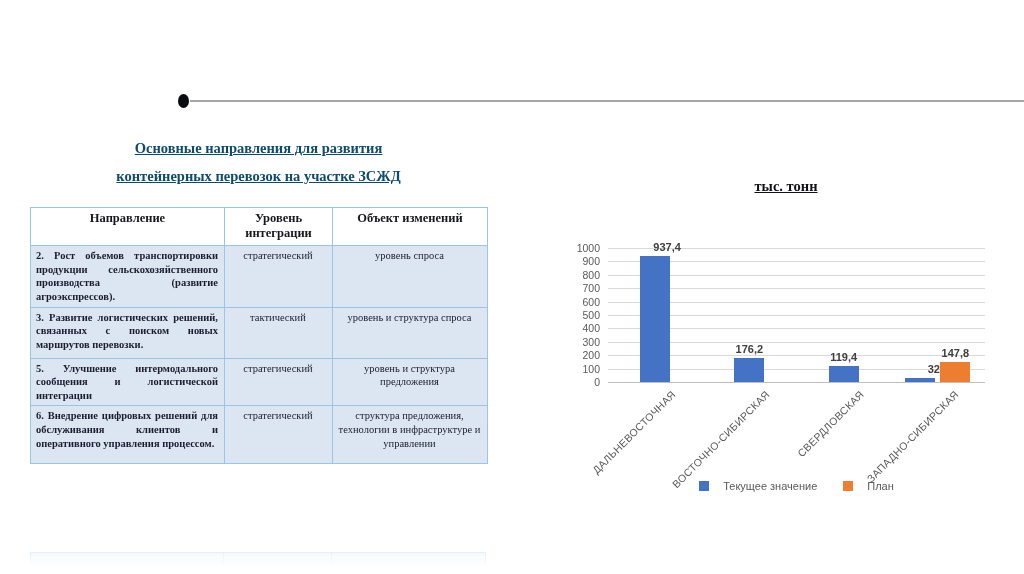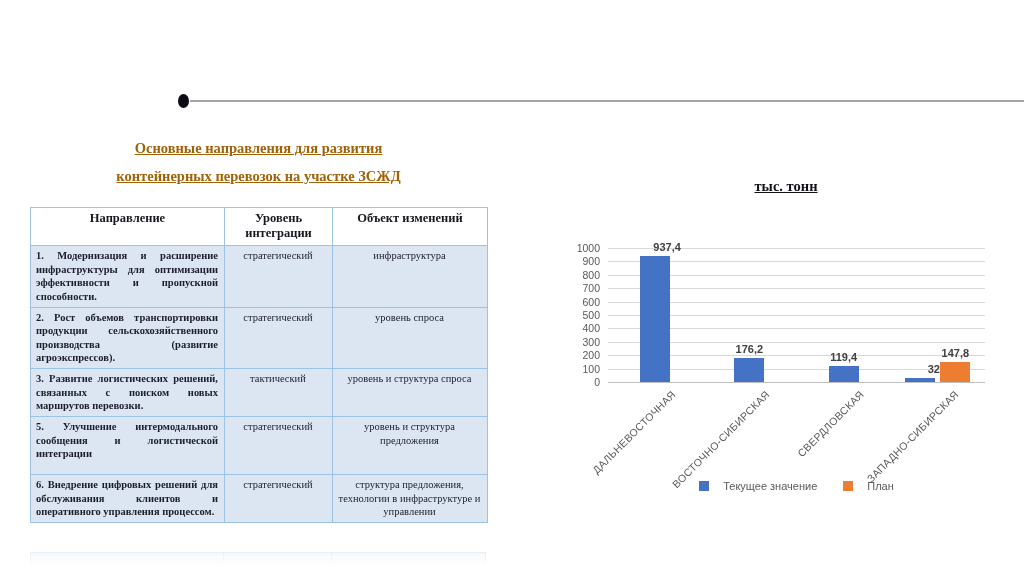--- a/index.html
+++ b/index.html
@@ -40,21 +40,21 @@
 
   
   .left-heading {
     position: absolute;
     left: 30px; top: 134px;
     width: 457px;
     text-align: center;
     font-weight: bold;
     font-size: 14.5px;
     line-height: 1.95;
-    color: #a16207;
+    color: #0c4a6e;
   }
   .left-heading span { text-decoration: underline; }
 
   
   .dir-table {
     position: absolute;
     left: 30px; top: 207px;
     width: 457px;
     border-collapse: collapse;
     table-layout: fixed;
@@ -212,25 +212,20 @@
         <col style="width:155px">
     </colgroup>
     <thead>
       <tr>
         <th>Направление</th>
         <th>Уровень интеграции</th>
         <th>Объект изменений</th>
       </tr>
     </thead>
     <tbody>
-      <tr>
-        <td class="dir">1. Модернизация и расширение инфраструктуры для оптимизации эффективности и пропускной способности.</td>
-        <td class="center">стратегический</td>
-        <td class="center">инфраструктура</td>
-      </tr>
       <tr>
         <td class="dir">2. Рост объемов транспортировки продукции сельскохозяйственного производства (развитие агроэкспрессов).</td>
         <td class="center">стратегический</td>
         <td class="center">уровень спроса</td>
       </tr>
       <tr>
         <td class="dir">3. Развитие логистических решений, связанных с поиском новых маршрутов перевозки.</td>
         <td class="center">тактический</td>
         <td class="center">уровень и структура спроса</td>
       </tr>

